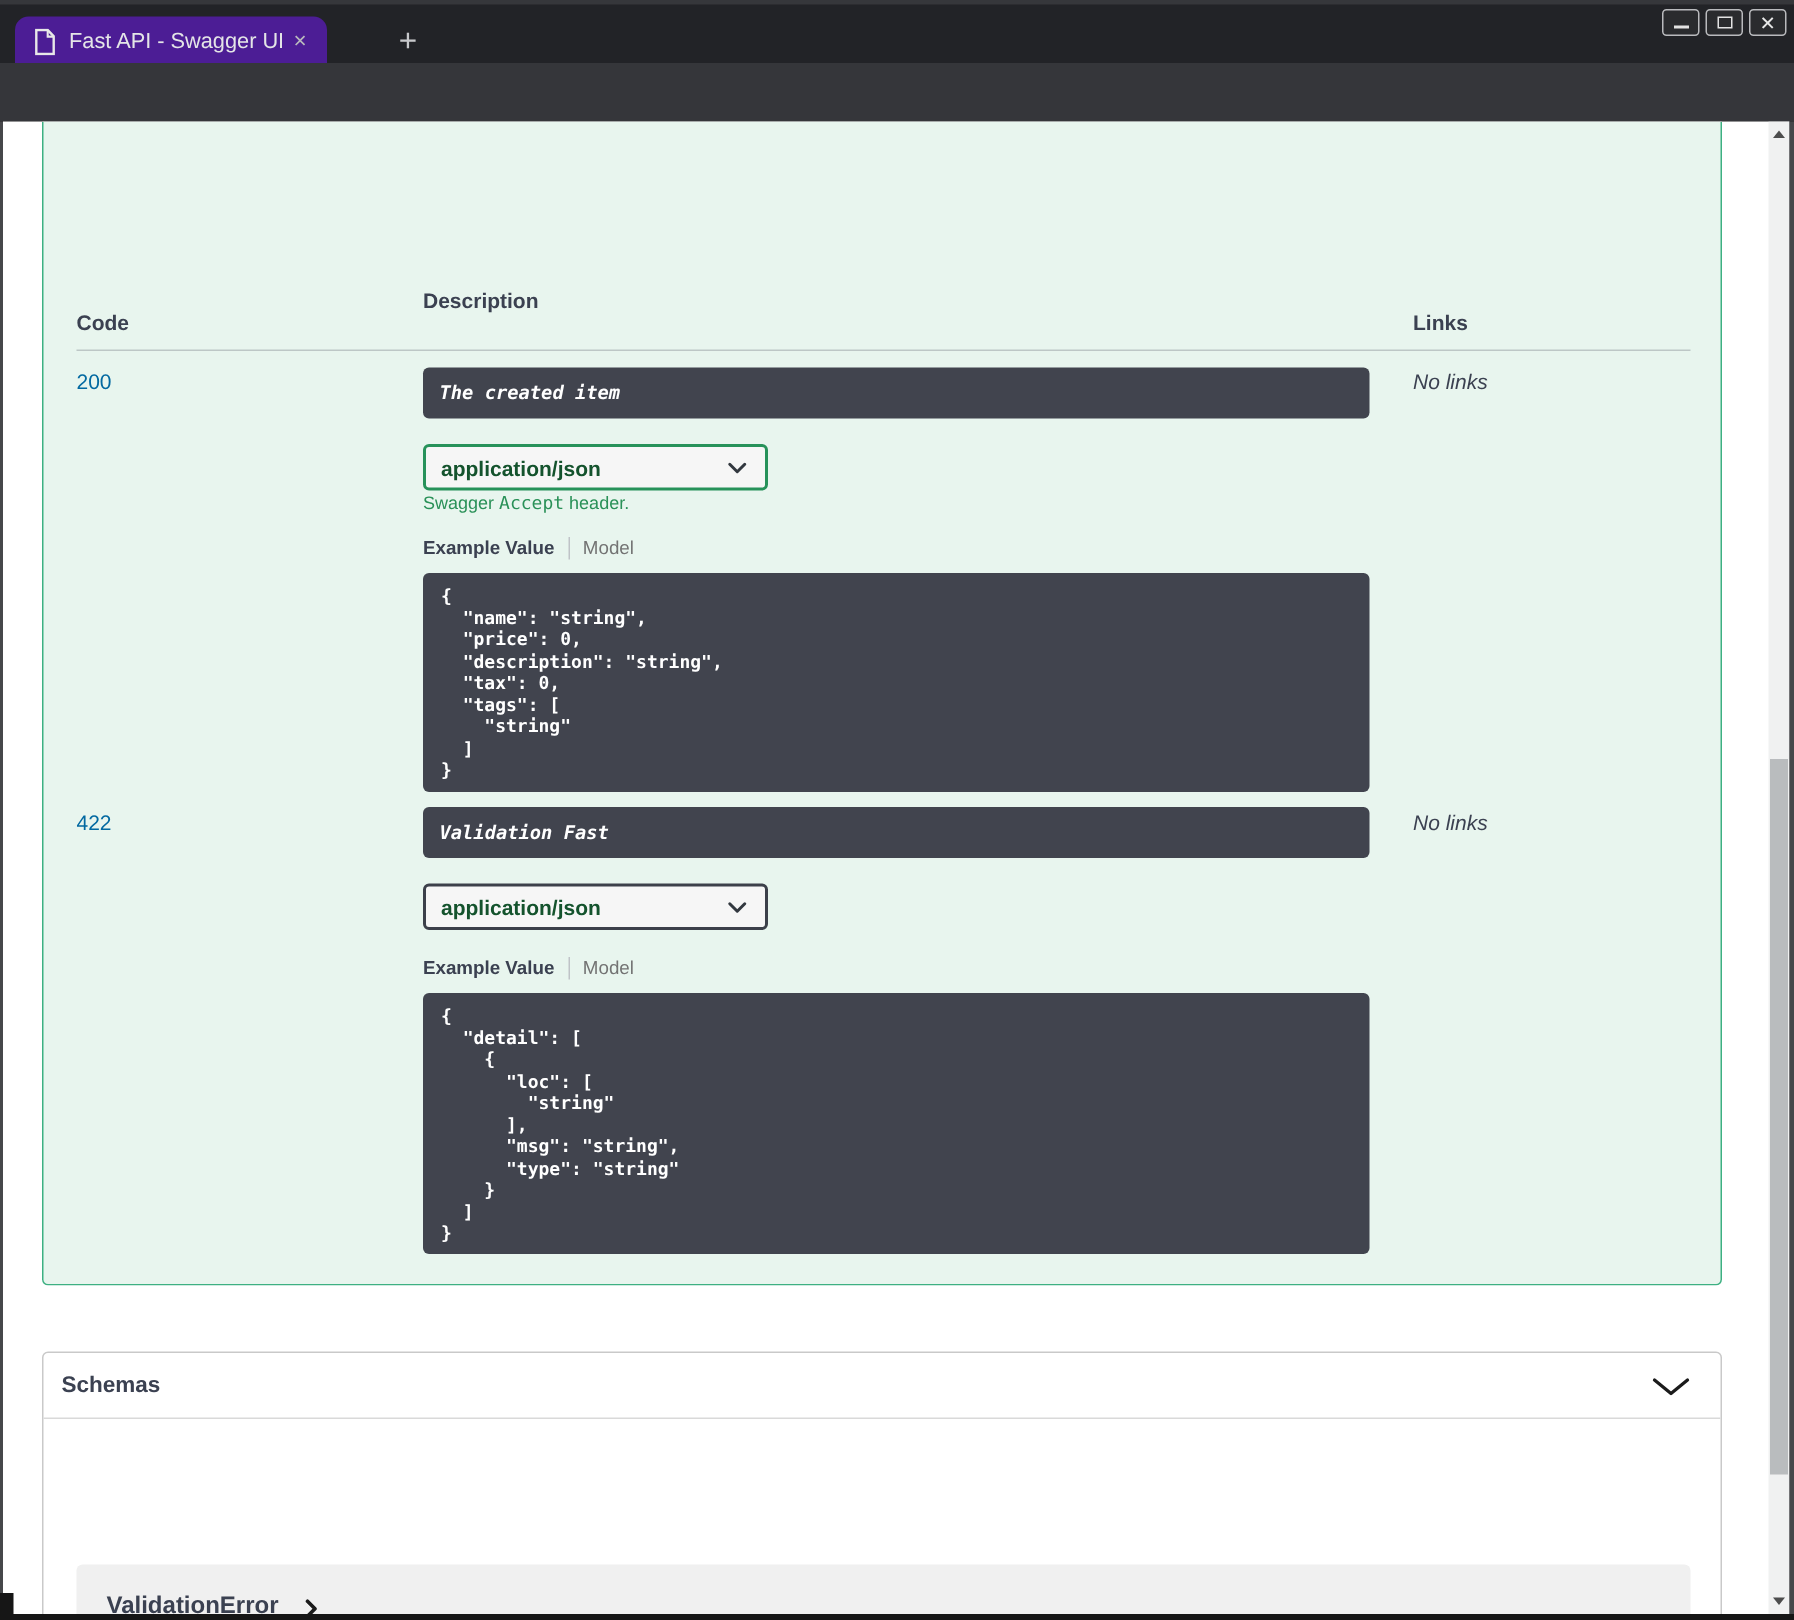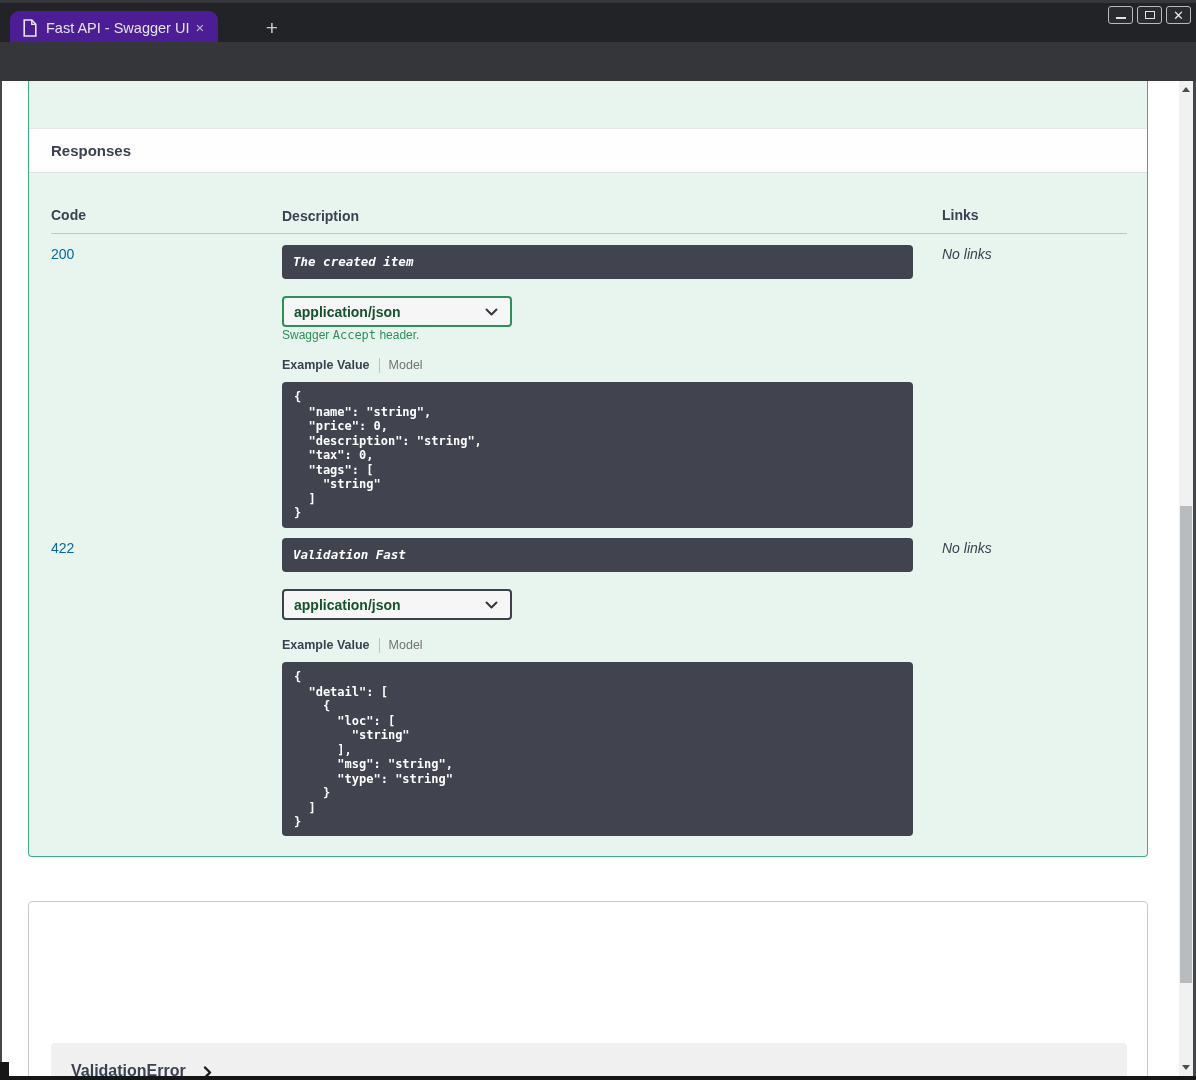--- a/index.html
+++ b/index.html
@@ -169,26 +169,23 @@
     <span class="menu-ic">
         <i></i>
         <i></i>
         <i></i>
       </span>
   </div>
 
   <div class="page">
 
     <div class="op-panel">
-      <div class="resp-band">
-        <span>Responses</span>
-      </div>
 
       <span class="col-head" style="left:22px; top:126px">Code</span>
-      <span class="col-head" style="left:253px; top:127px">Description</span>
+      <span class="col-head" style="left:253px; top:111px">Description</span>
       <span class="col-head" style="left:913px; top:126px">Links</span>
       <div class="table-hr"></div>
 
       <span class="code-cell" style="top:165px">200</span>
       <div class="desc-box" style="top:164px">The created item</div>
       <div class="media-dd green" style="top:215px">
         <span>application/json</span>
         <svg width="13" height="8">
           <path d="M1.5 1.5l5 5 5-5" fill="none" stroke="#32383f" stroke-width="2" stroke-linecap="round" stroke-linejoin="round"></path>
         </svg>
@@ -231,20 +228,26 @@
       ],
       "msg": "string",
       "type": "string"
     }
   ]
 }</pre>
       <span class="links-cell" style="top:459px">No links</span>
     </div>
 
     <div class="schemas-card">
+      <div class="schemas-head">
+        <span>Schemas</span>
+        <svg class="schemas-chev" width="26" height="13">
+          <path d="M2 2l11 9 11-9" fill="none" stroke="#1b1b1b" stroke-width="2.2" stroke-linecap="round" stroke-linejoin="round"></path>
+        </svg>
+      </div>
       <div class="model-row" style="top:141px">
         <span class="mname">ValidationError</span>
         <svg width="9" height="13">
           <path d="M2 1.5l5 5-5 5" fill="none" stroke="#1b1b1b" stroke-width="2.4" stroke-linecap="round" stroke-linejoin="round"></path>
         </svg>
       </div>
     </div>
 
     <div class="scrollbar">
       <i class="sb-up"></i>

